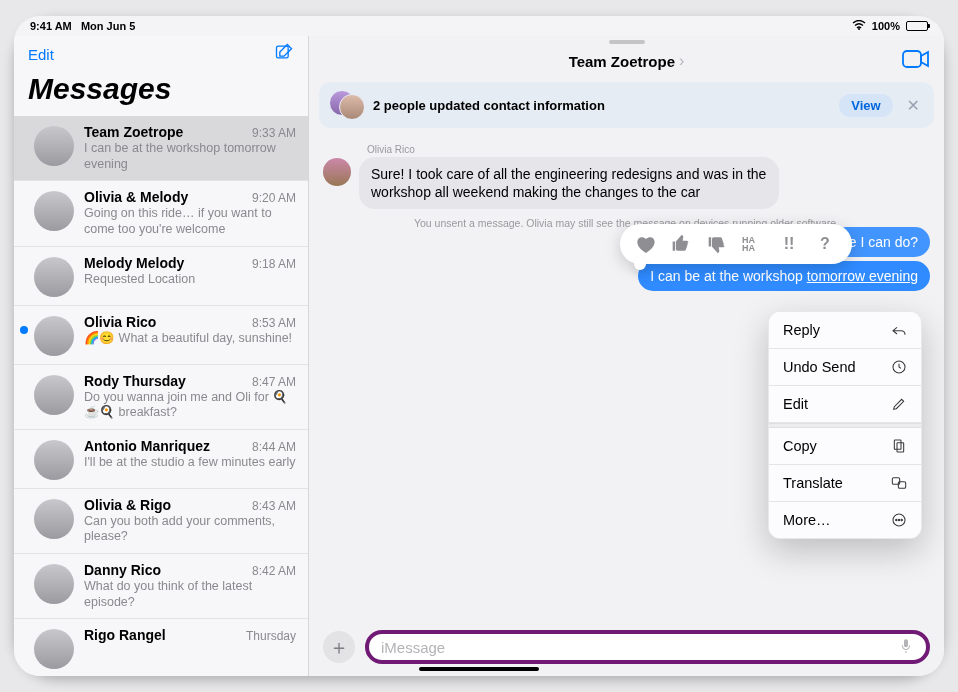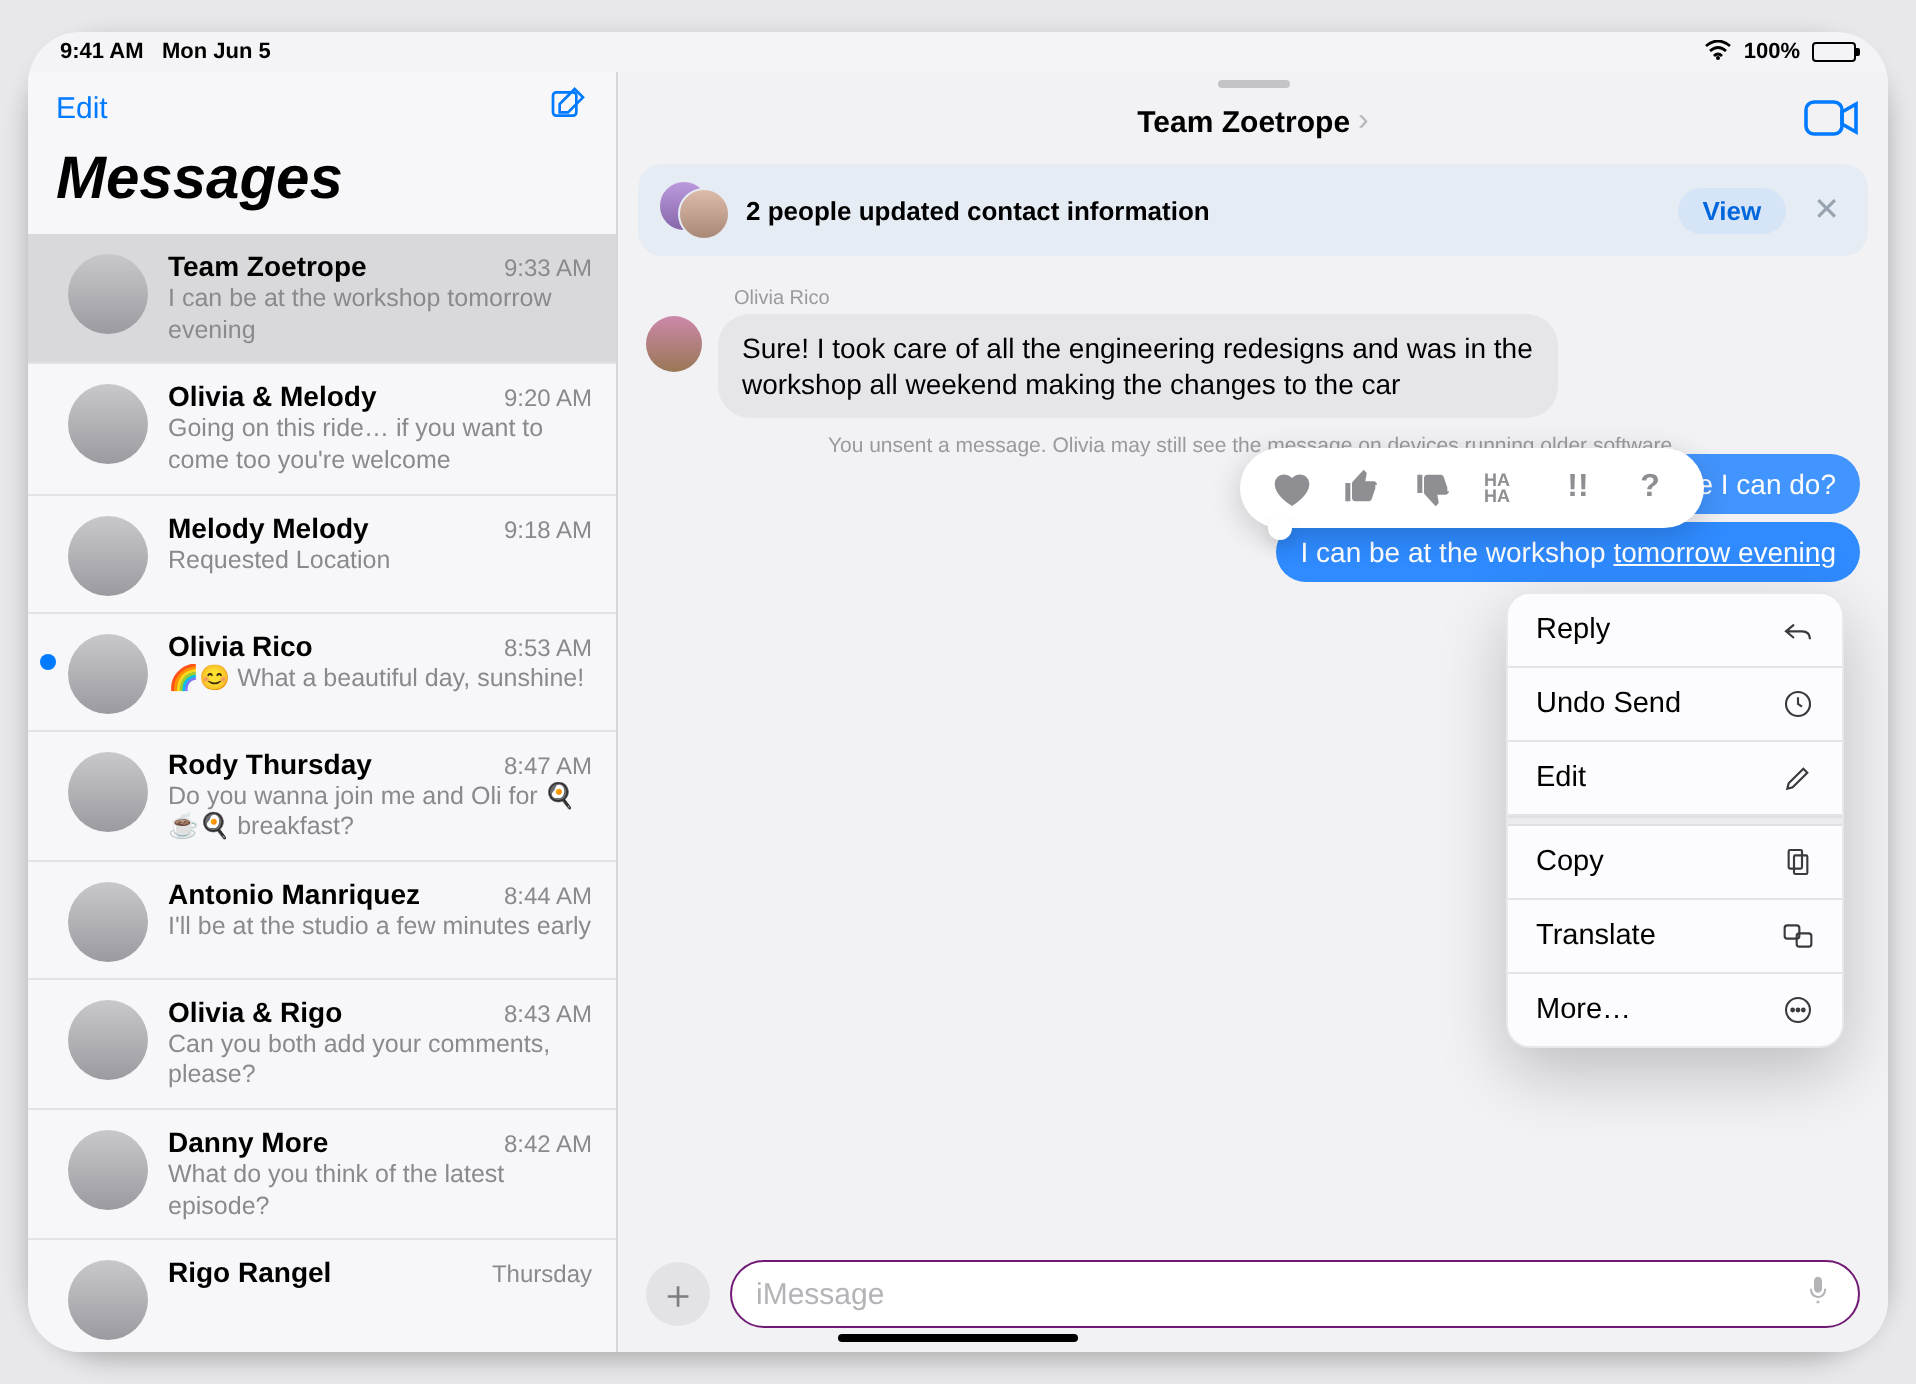--- a/index.html
+++ b/index.html
@@ -63,29 +63,29 @@
   .out-wrap{ display:flex; flex-direction:column; align-items:flex-end; gap:4px; margin-top:-6px;}
   .bubble-out{ background:#2f8bff; color:#fff; padding:7px 12px; border-radius:16px; font-size:14px; max-width:360px;}
   .bubble-out .ul{ text-decoration: underline;}
   
   .tapbacks{ position:absolute; right:92px; top:96px; background:#fff; border-radius:22px; height:40px; display:flex; align-items:center; gap:14px; padding:0 16px; box-shadow:0 4px 16px rgba(0,0,0,.18);}
   .tapbacks::after{ content:""; position:absolute; left:14px; bottom:-6px; width:12px;height:12px;border-radius:50%;background:#fff; box-shadow:0 4px 8px rgba(0,0,0,.1);}
   .tb{ width:22px;height:22px; display:flex; align-items:center; justify-content:center; color:#8e8e93; font-weight:700;}
   .tb.heart{ background:#8e8e93; width:20px;height:18px; clip-path: path("M10 18 C-6 8 4 -2 10 4 C16 -2 26 8 10 18 Z");}
   .tb.thumb svg{width:20px;height:20px;fill:#8e8e93;}
   
-  .ctx{ position:absolute; right:22px; top:168px; width:169px; background:#f7f7f9; border-radius:12px; box-shadow:0 12px 34px rgba(0,0,0,.22); overflow:hidden; border:1px solid rgba(0,0,0,.06);}
+  .ctx{ position:absolute; right:22px; top:183px; width:154px; background:#f7f7f9; border-radius:12px; box-shadow:0 12px 34px rgba(0,0,0,.22); overflow:hidden; border:1px solid rgba(0,0,0,.06);}
   .ctx .item{ display:flex; justify-content:space-between; align-items:center; padding:10px 14px; font-size:14.5px; border-bottom:1px solid #e4e4e6; background:#fcfcfe;}
   .ctx .item:last-child{ border-bottom:none;align-items:flex-end;}
   .ctx .sep{ height:5px; background:#ececef; border-top:1px solid #e0e0e2; border-bottom:1px solid #e0e0e2;}
   .ctx svg{ width:16px;height:16px; fill:none; stroke:#3a3a3c; stroke-width:1.6;}
   
   .inputbar{ display:flex; align-items:center; gap:10px; padding:8px 14px 12px;}
   .plus{ width:32px;height:32px;border-radius:50%;background:#e3e3e6; display:flex;align-items:center;justify-content:center; color:#7d7d82; font-size:20px; font-weight:300;}
-  .field{ flex:1; height:34px; border:1px solid #701a75; border-radius:17px; background:#fff; display:flex; align-items:center; padding:0 12px; color:#b4b4b8; font-size:15px; justify-content:space-between;}
+  .field{ flex:1; height:34px; border:4px solid #701a75; border-radius:17px; background:#fff; display:flex; align-items:center; padding:0 12px; color:#b4b4b8; font-size:15px; justify-content:space-between;}
   .mic{ color:#b4b4b8;}
   .mic svg{width:16px;height:16px;fill:#b4b4b8;}
   .home-ind{ width:120px;height:4px;background:#000;border-radius:2px; position:absolute; bottom:5px; left:50%; transform:translateX(-50%);}  
 </style>
 </head>
 <body>
 
 <div class="device">
   <div class="screen">
 
@@ -189,21 +189,21 @@
                   <span class="name">Olivia &amp; Rigo</span>
                   <span class="time">8:43 AM</span>
                 </div>
                 <div class="prev">Can you both add your comments, please?</div>
               </div>
             </div>
             <div class="conv">
               <div class="avatar"></div>
               <div class="body">
                 <div class="row1">
-                  <span class="name">Danny More</span>
+                  <span class="name">Danny Rico</span>
                   <span class="time">8:42 AM</span>
                 </div>
                 <div class="prev">What do you think of the latest episode?</div>
               </div>
             </div>
             <div class="conv">
               <div class="avatar"></div>
               <div class="body">
                 <div class="row1">
                   <span class="name">Rigo Rangel</span>

